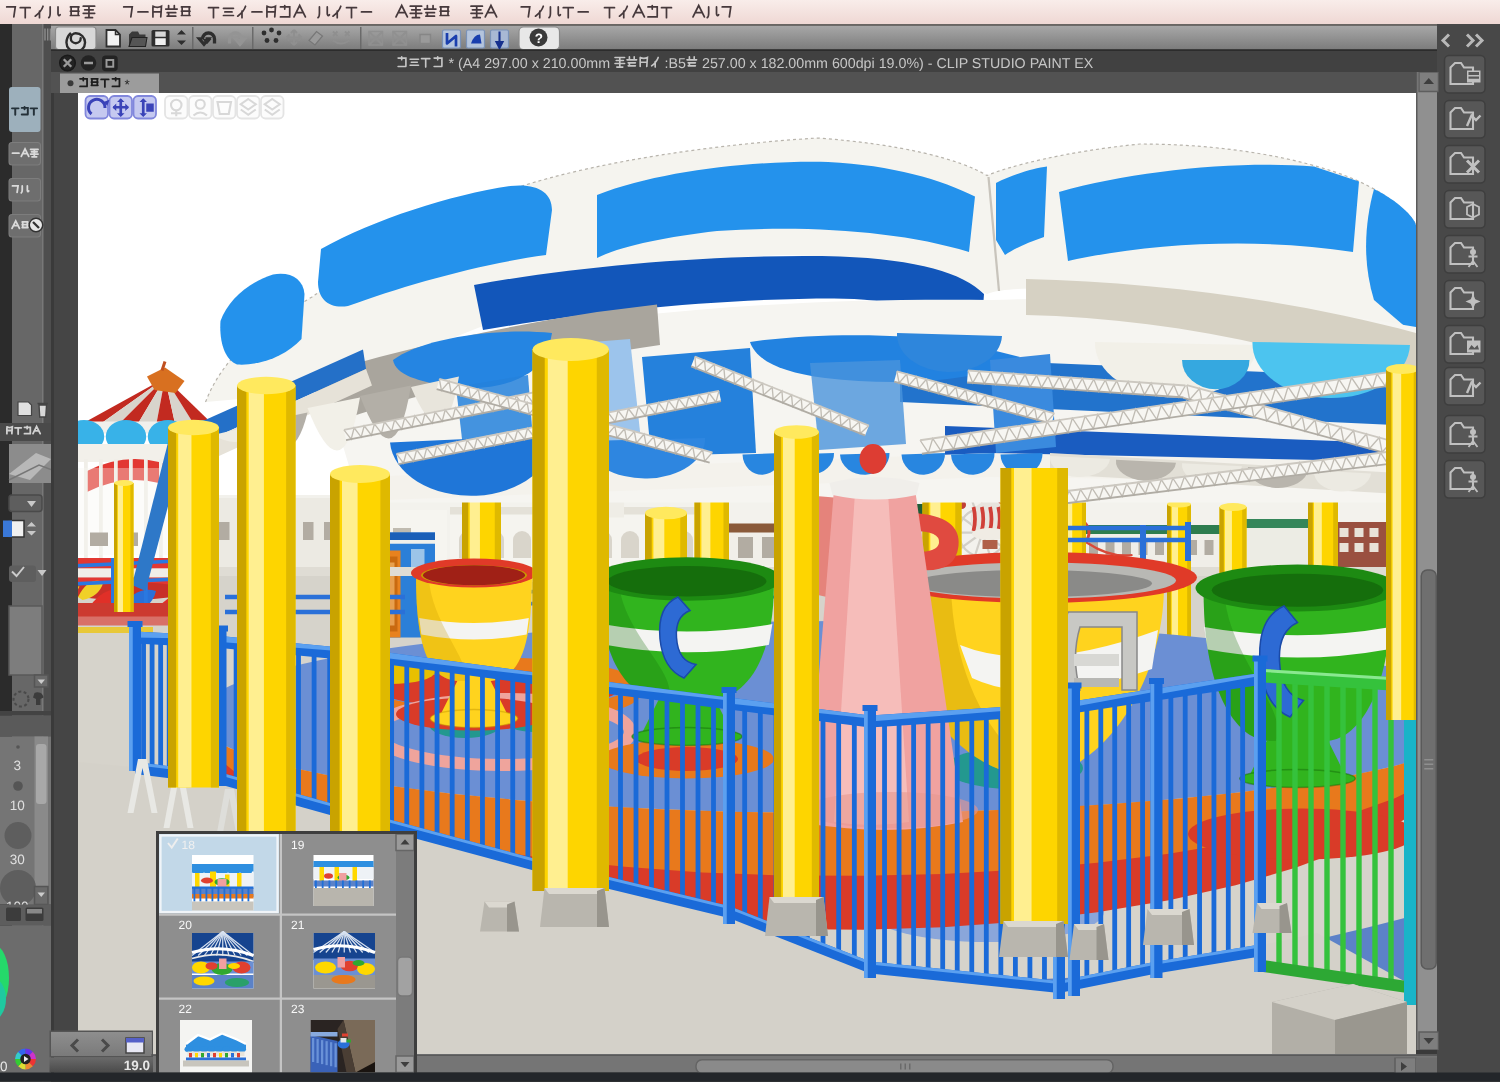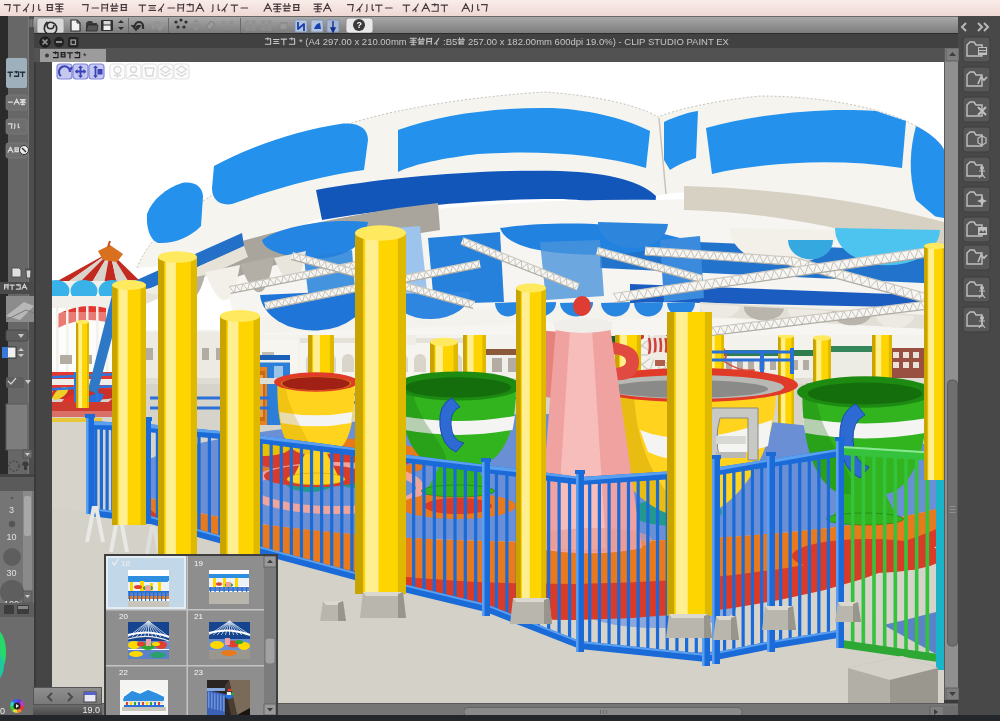--- a/index.html
+++ b/index.html
@@ -7,21 +7,21 @@
 #tbleft{left:0;top:16px;width:34px;height:17px;background:#4e4e4e;border-top:1px solid #6a6663;box-sizing:border-box;}
 #toolbar{left:34px;top:16px;width:924px;height:17px;background:linear-gradient(#a8a8a8,#7c7c7c);border-top:1px solid #6a6663;box-sizing:border-box;}
 #titlebar{left:34px;top:33px;width:924px;height:28px;background:#414141;border-top:1px solid #2c2c2c;box-sizing:border-box;}
 #tabbar{left:34px;top:48px;width:924px;height:14px;background:#525252;}
 #canvas{left:36px;top:62px;width:908px;height:641px;background:#414141;overflow:hidden;}
 #leftpanel{left:0;top:16px;width:34px;height:705px;background:#636363;overflow:hidden;}
 #rightpanel{left:958px;top:16px;width:42px;height:705px;background:#484848;overflow:hidden;}
 #vscroll{left:944px;top:48px;width:14px;height:652px;background:#909090;border-left:1px solid #5a5a5a;box-sizing:border-box;}
 #hscroll{left:36px;top:703px;width:922px;height:12px;background:#757575;border-top:1px solid #5a5a5a;box-sizing:border-box;}
 #navbox{left:33px;top:687px;width:69px;height:18px;background:linear-gradient(#8e8e8e,#7a7a7a);border:1px solid #555;box-sizing:border-box;}
-#zoomrow{left:33px;top:705px;width:69px;height:10px;background:linear-gradient(#6a6a6a,#4a4a4a);color:#e8e8e8;font-size:9px;line-height:10px;text-align:right;}
+#zoomrow{left:33px;top:705px;width:69px;height:10px;background:linear-gradient(#6a6a6a,#4a4a4a);color:#e8e8e8;font-size:9px;line-height:10px;text-align:right;font-weight:bold;}
 #bottomstrip{left:0;top:715px;width:1000px;height:6px;background:#23262a;}
 #thumbpanel{left:104px;top:554px;width:174px;height:163px;background:#8e8e8e;border:2px solid #3e3e3e;box-sizing:border-box;}
 </style></head>
 <body>
 <div class="abs" id="canvas">
 <svg width="908" height="641" viewBox="0 0 908 641">
       <g transform="translate(-36,-62)" id="SC">
 <rect x="36" y="62" width="908" height="641" fill="#ffffff"></rect>
 <rect x="36" y="62" width="16" height="641" fill="#414141"></rect>
 

